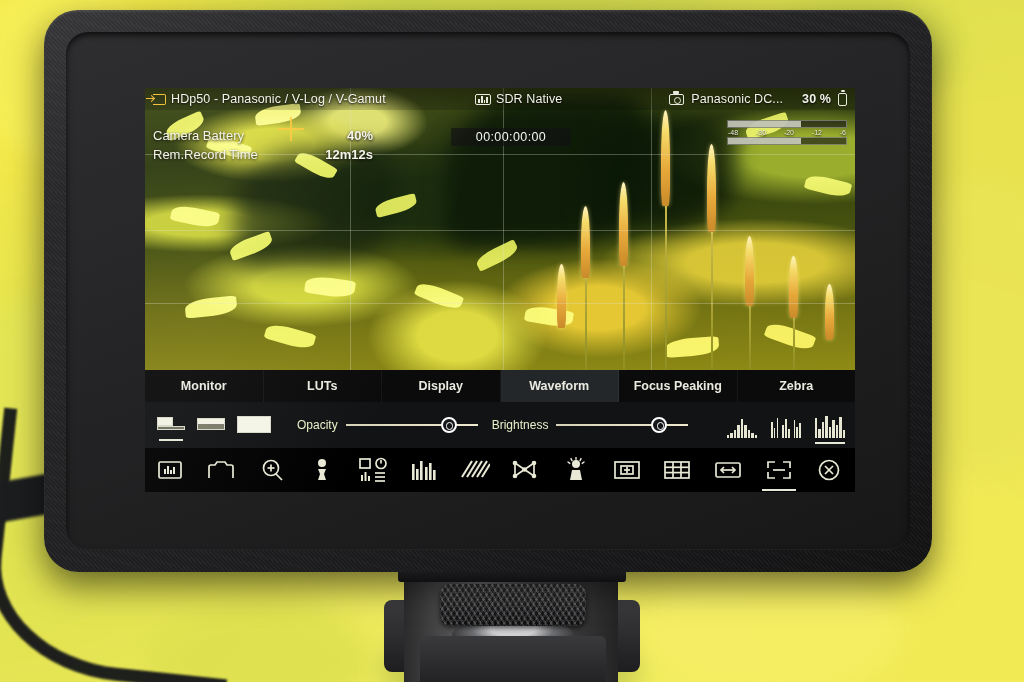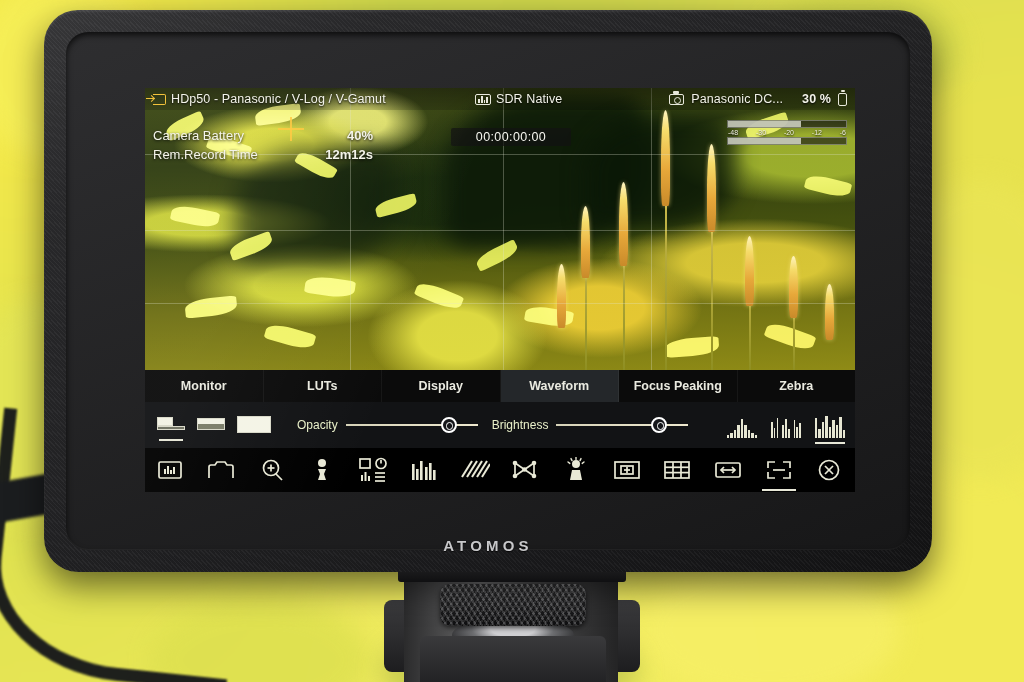--- a/index.html
+++ b/index.html
@@ -297,21 +297,20 @@
 <div class="mount-side l"></div>
 <div class="mount-side r"></div>
 <div class="mount-col"></div>
 <div class="mount-disc"></div>
 <div class="mount-knob"></div>
 <div class="mount-body"></div>
 <div class="mount-arm"></div>
 
 <div class="monitor">
   <div class="monitor-inner-edge"></div>
-  <div class="brand">ATOMOS</div>
 </div>
 
 <div class="screen">
 
   <div class="video">
     <div class="dark" style="left:300px;top:10px;width:200px;height:150px;background:rgba(12,26,8,.88);filter:blur(10px);"></div>
     <div class="dark" style="left:90px;top:60px;width:160px;height:120px;background:rgba(14,28,8,.7);filter:blur(12px);"></div>
     <div class="dark" style="left:440px;top:30px;width:150px;height:110px;background:rgba(10,24,6,.8);filter:blur(11px);"></div>
     <div class="leaf" style="left:20px;top:30px;width:40px;height:16px;background:#e2e85a;transform:rotate(-24deg);"></div>
     <div class="leaf" style="left:62px;top:52px;width:44px;height:15px;background:#e8ef62;transform:rotate(18deg);"></div>

